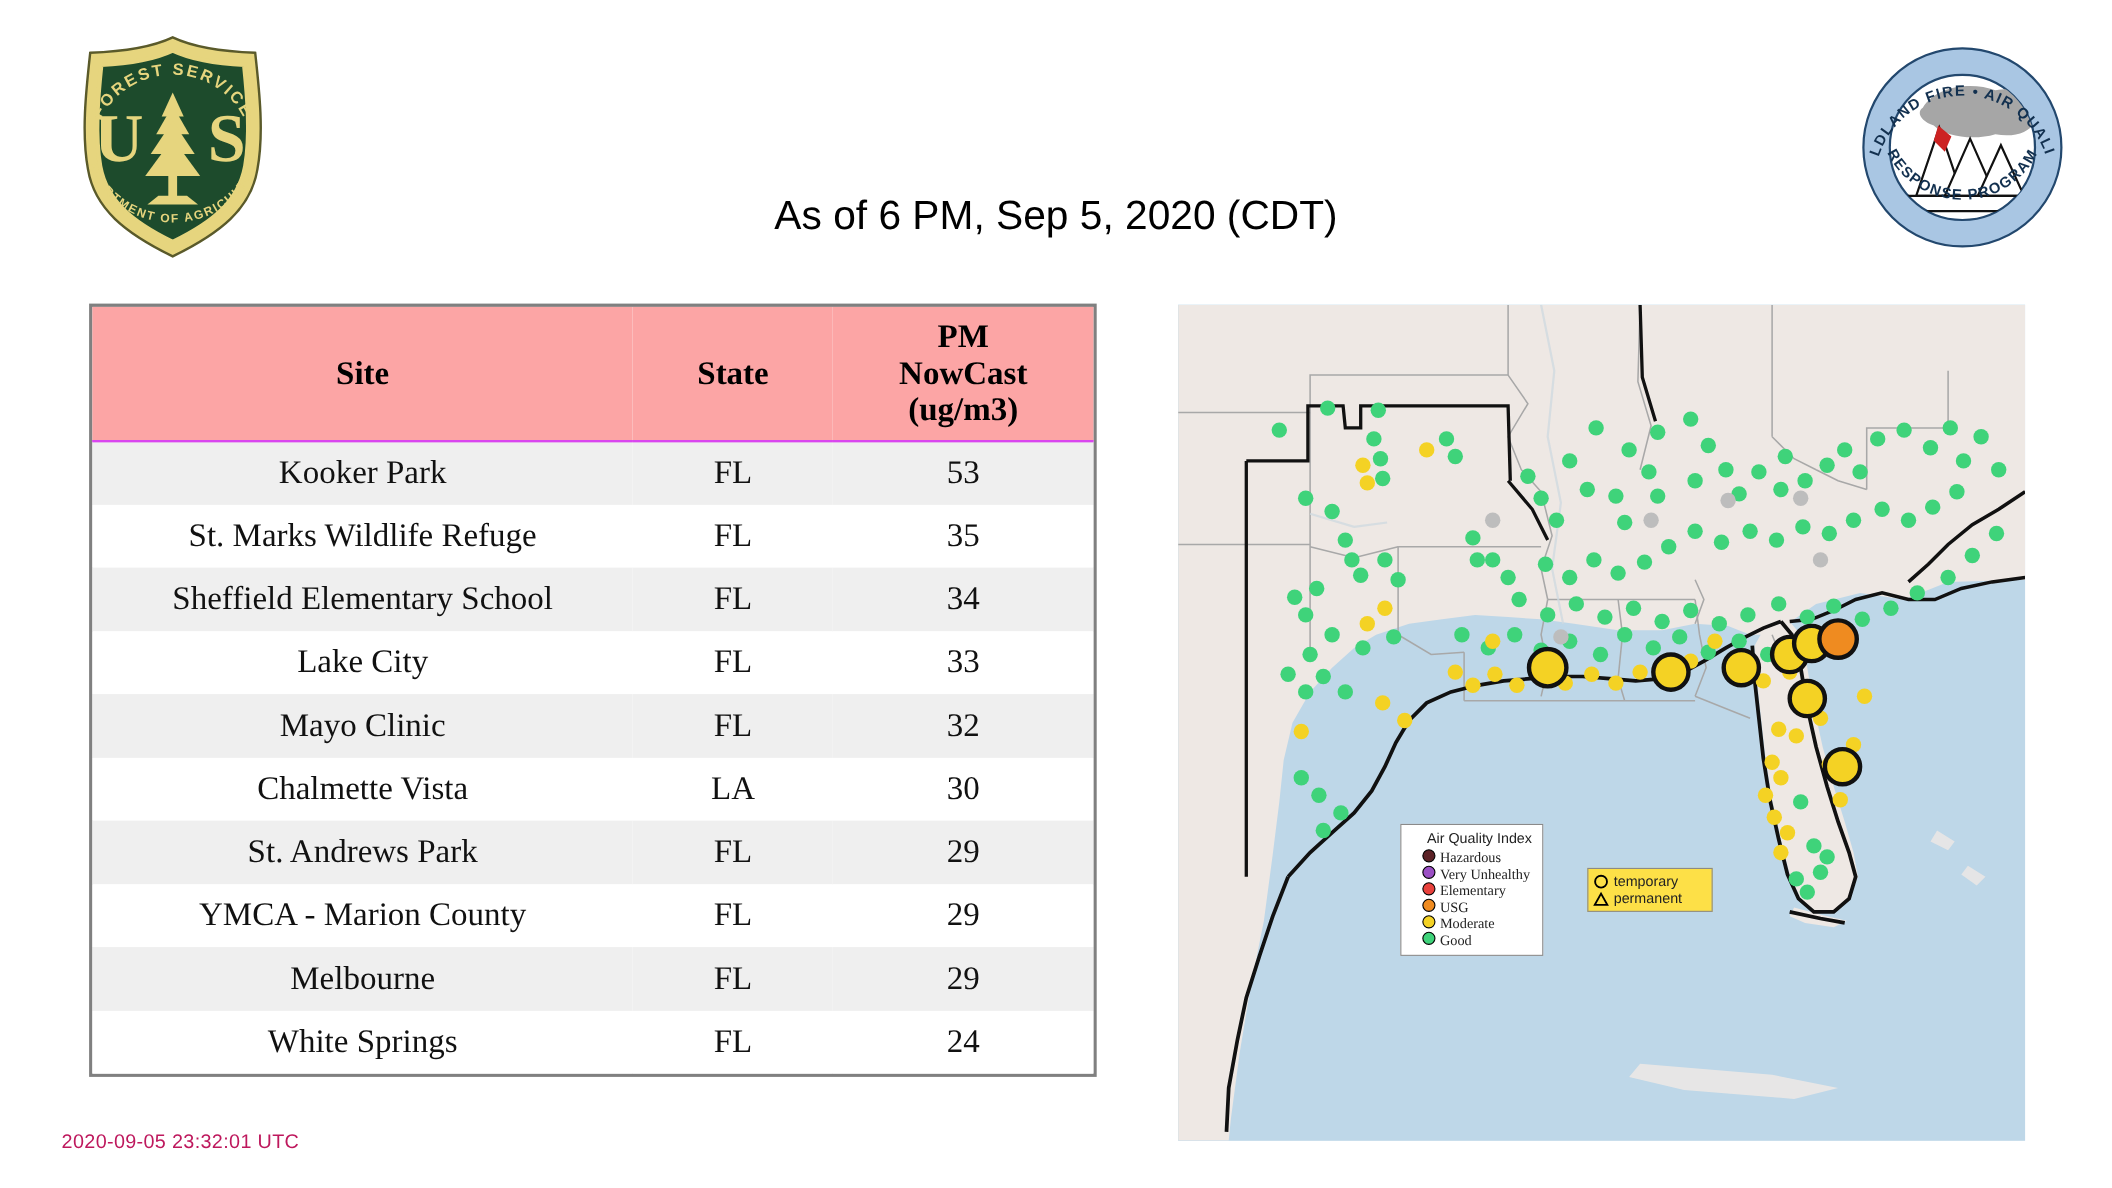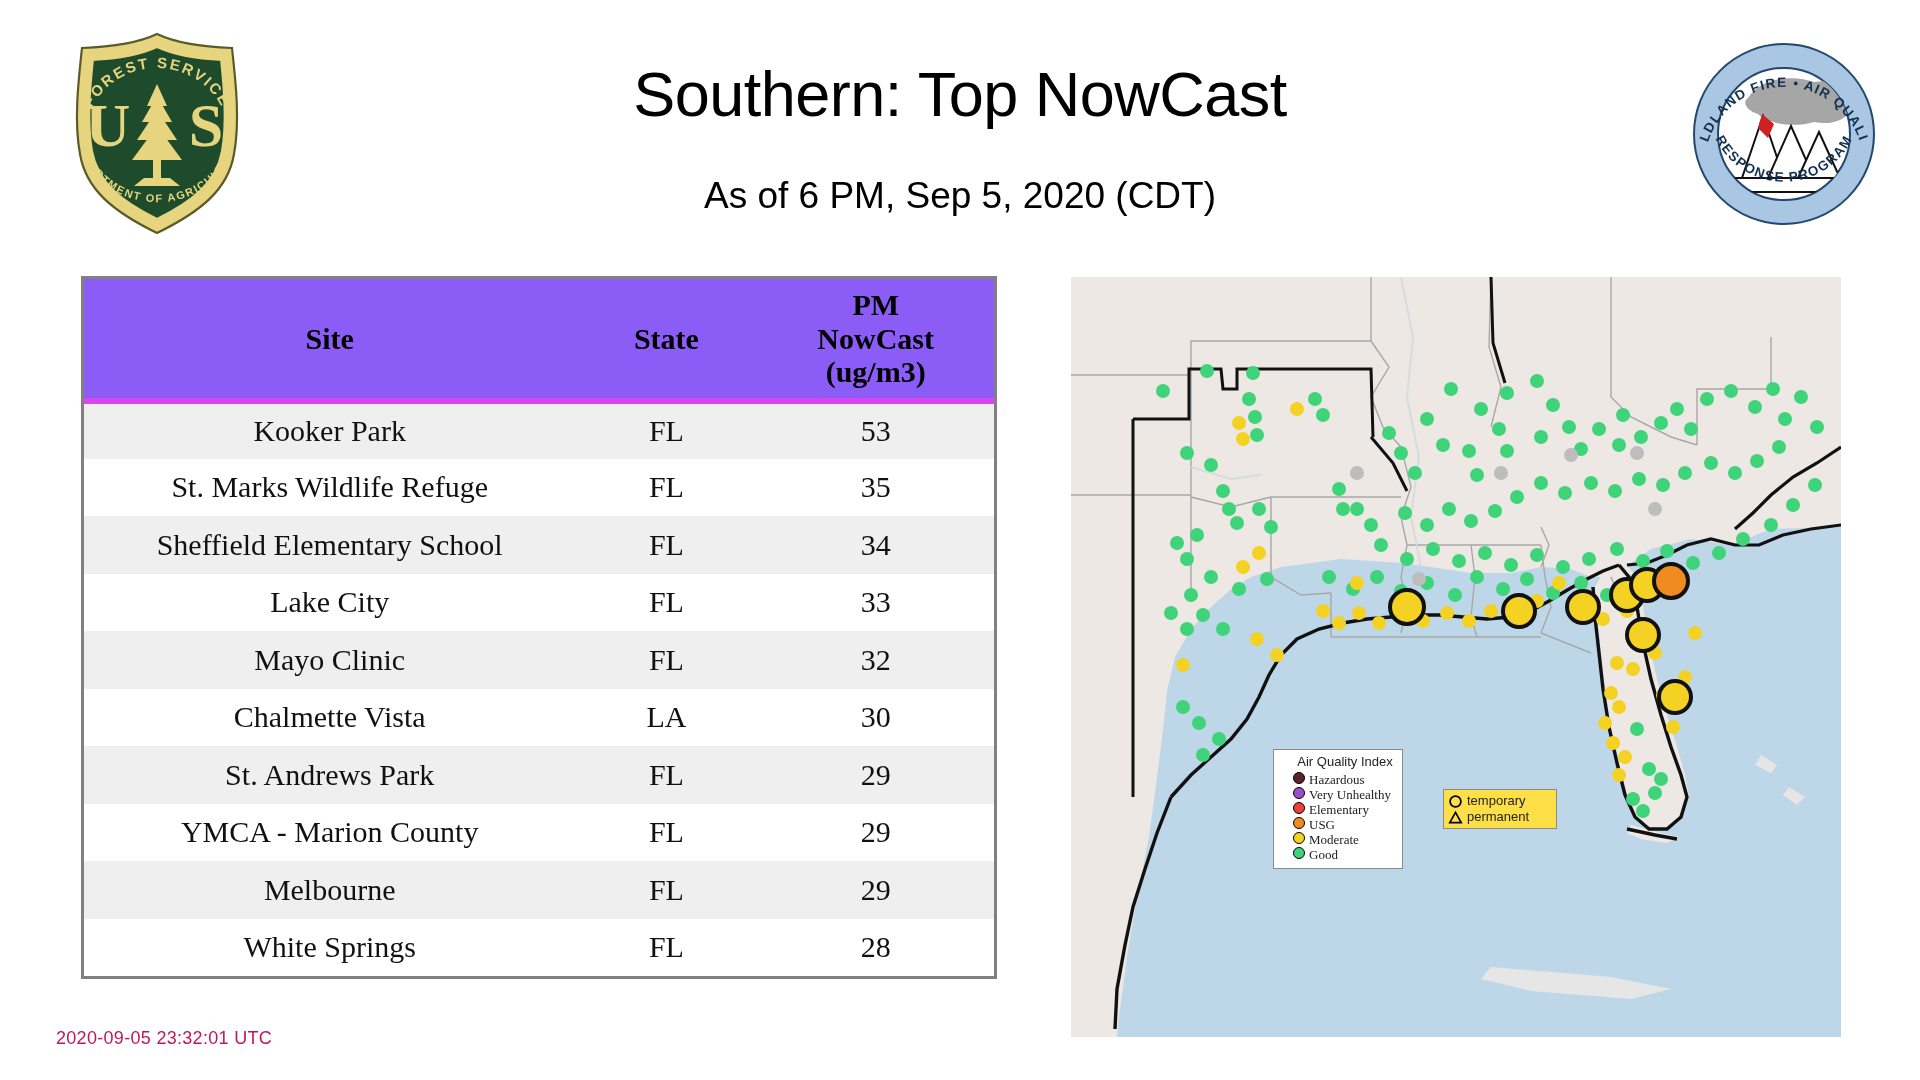--- a/index.html
+++ b/index.html
@@ -36,22 +36,22 @@
 
   
   .table-wrap {
     position: absolute; left: 81px; top: 276px;
     width: 916px;
     border: 3px solid #808080;
     background: #fff;
   }
   table.nowcast { border-collapse: collapse; width: 100%; table-layout: fixed; }
   table.nowcast thead th {
-    background: #8b5cf6;
-    border-bottom: 6px solid #d946ef;
+    background: #fca5a5;
+    border-bottom: 2px solid #d946ef;
     font-family: "Liberation Serif", serif;
     font-weight: bold;
     font-size: 30px;
     color: #000;
     text-align: center;
     vertical-align: middle;
     height: 122px;
     line-height: 1.12;
     padding: 2px 4px;
   }
@@ -155,21 +155,20 @@
 
       <text font-family="Liberation Sans, sans-serif" font-size="15" font-weight="bold" fill="#e6d57e" letter-spacing="2.2">
         <textPath href="#fsArcTop" startOffset="50%" text-anchor="middle">FOREST SERVICE</textPath>
       </text>
       <text font-family="Liberation Sans, sans-serif" font-size="11" font-weight="bold" fill="#e6d57e" letter-spacing="1.6">
         <textPath href="#fsArcBot" startOffset="50%" text-anchor="middle">DEPARTMENT OF AGRICULTURE</textPath>
       </text>
     </svg>
   </div>
 
-  <div class="title">Southern: Top NowCast</div>
   <div class="subtitle">As of  6 PM, Sep  5, 2020 (CDT)</div>
 
   <div class="wf-logo">
     <svg viewBox="0 0 192 192" width="192" height="192" aria-label="Wildland Fire Air Quality Response Program">
       <defs>
         <path id="wfArcTop" d="M 20,104 A 80,80 0 0 1 172,104" fill="none"></path>
         <path id="wfArcBot" d="M 24,92 A 76,76 0 0 0 168,92" fill="none"></path>
         <clipPath id="wfInner">
             <circle cx="96" cy="96" r="66"></circle>
           </clipPath>
@@ -254,21 +253,21 @@
           <td>29</td>
         </tr>
         <tr>
           <td>Melbourne</td>
           <td>FL</td>
           <td>29</td>
         </tr>
         <tr>
           <td>White Springs</td>
           <td>FL</td>
-          <td>28</td>
+          <td>24</td>
         </tr>
       </tbody>
     </table>
   </div>
 
   <div class="footer-ts">2020-09-05 23:32:01 UTC</div>
 
   <div class="map-frame">
     <svg viewBox="0 0 770 760" width="770" height="760">
 

